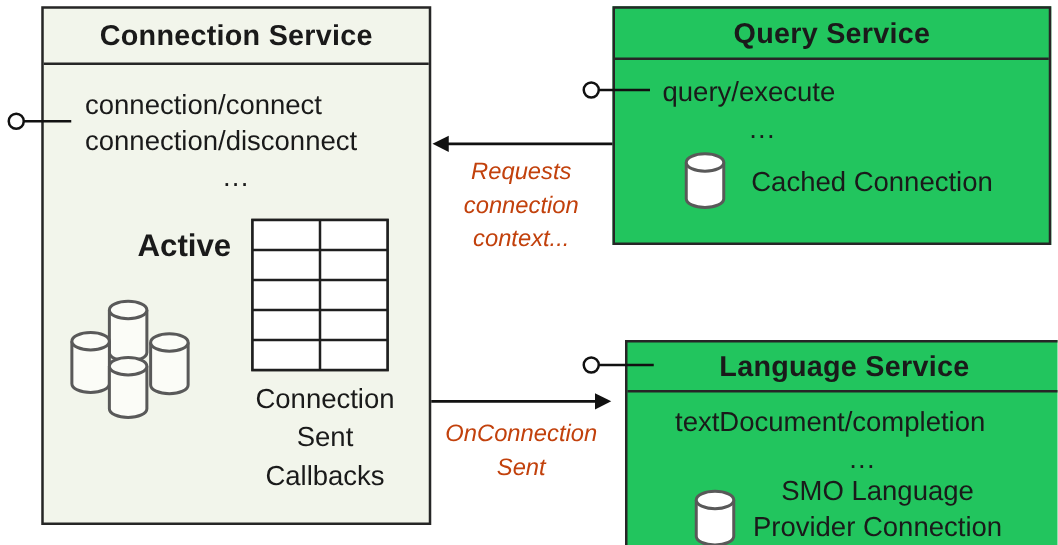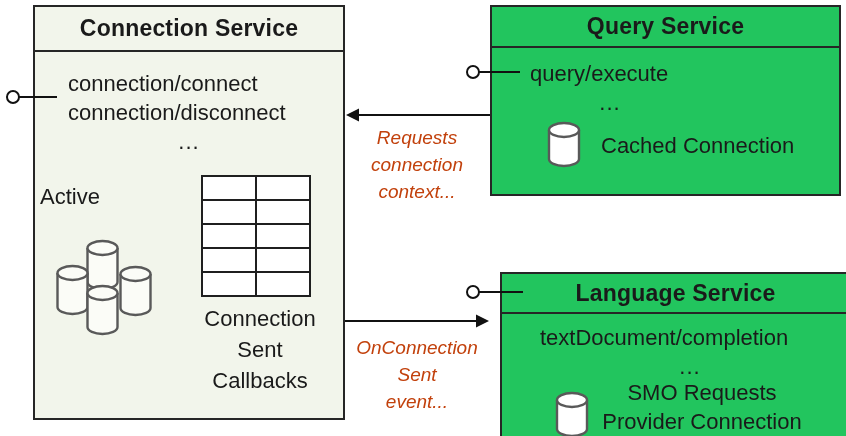--- a/index.html
+++ b/index.html
@@ -10,21 +10,21 @@
   .box{position:absolute;border:2px solid #262626;box-sizing:border-box;}
   .box.tinted{background:#f2f5eb;}
   .box.plain{background:#22c55e;}
   .box-header{
     border-bottom:2px solid #262626;display:flex;align-items:center;justify-content:center;
     font-weight:bold;font-size:23px;letter-spacing:.2px;
   }
   .abs{position:absolute;box-sizing:border-box;}
   .methods{font-size:22px;line-height:29px;white-space:nowrap;}
   .ellipsis-line{text-align:center;letter-spacing:1px;}
-  .center-label{font-size:22px;line-height:28px;text-align:left;}
+  .center-label{font-size:25px;line-height:28px;text-align:right;font-weight:bold;}
   .callbacks-label{font-size:22px;line-height:31px;text-align:center;}
   .smo-label{font-size:22px;line-height:29px;text-align:center;}
   .inline-label{font-size:22px;line-height:26px;white-space:nowrap;}
   .arrow-label{
     font-size:19px;line-height:27px;font-style:italic;text-align:center;color:#c2410c;
   }
   .grid-table{
     display:grid;grid-template-columns:1fr 1fr;grid-auto-rows:1fr;
     gap:2px;background:#1f1f1f;border:2px solid #1f1f1f;
   }
@@ -116,21 +116,21 @@
     </div>
     <div class="abs methods" style="left:38px;top:49px;width:305px;">
       <div>textDocument/completion</div>
       <div class="ellipsis-line" style="width:300px;">...</div>
     </div>
     <svg class="abs" style="left:53px;top:117px;" width="34" height="48" viewBox="0 0 34 48">
       <path d="M2 9 V38 a15 7 0 0 0 30 0 V9" fill="#ffffff" stroke="#595959" stroke-width="2.4" stroke-linejoin="round"></path>
       <ellipse cx="17" cy="9" rx="15" ry="7" fill="#ffffff" stroke="#595959" stroke-width="2.4"></ellipse>
     </svg>
     <div class="abs smo-label" style="left:90px;top:104px;width:220px;">
-      <div>SMO Requests</div>
+      <div>SMO Language</div>
       <div>Provider Connection</div>
     </div>
   </div>
 
   <svg class="overlay" width="846" height="436" viewBox="0 0 846 436">
 
     <g>
       <line x1="19" y1="97" x2="57" y2="97" stroke="#111" stroke-width="2"></line>
       <circle cx="13" cy="97" r="6" fill="#ffffff" stroke="#111" stroke-width="2"></circle>
     </g>
@@ -158,16 +158,15 @@
 
   <div class="abs arrow-label" style="left:350px;top:124px;width:134px;">
     <div>Requests</div>
     <div>connection</div>
     <div>context...</div>
   </div>
 
   <div class="abs arrow-label" style="left:350px;top:334px;width:134px;">
     <div>OnConnection</div>
     <div>Sent</div>
-    <div>event...</div>
   </div>
 
 </div>
 
 </body></html>

